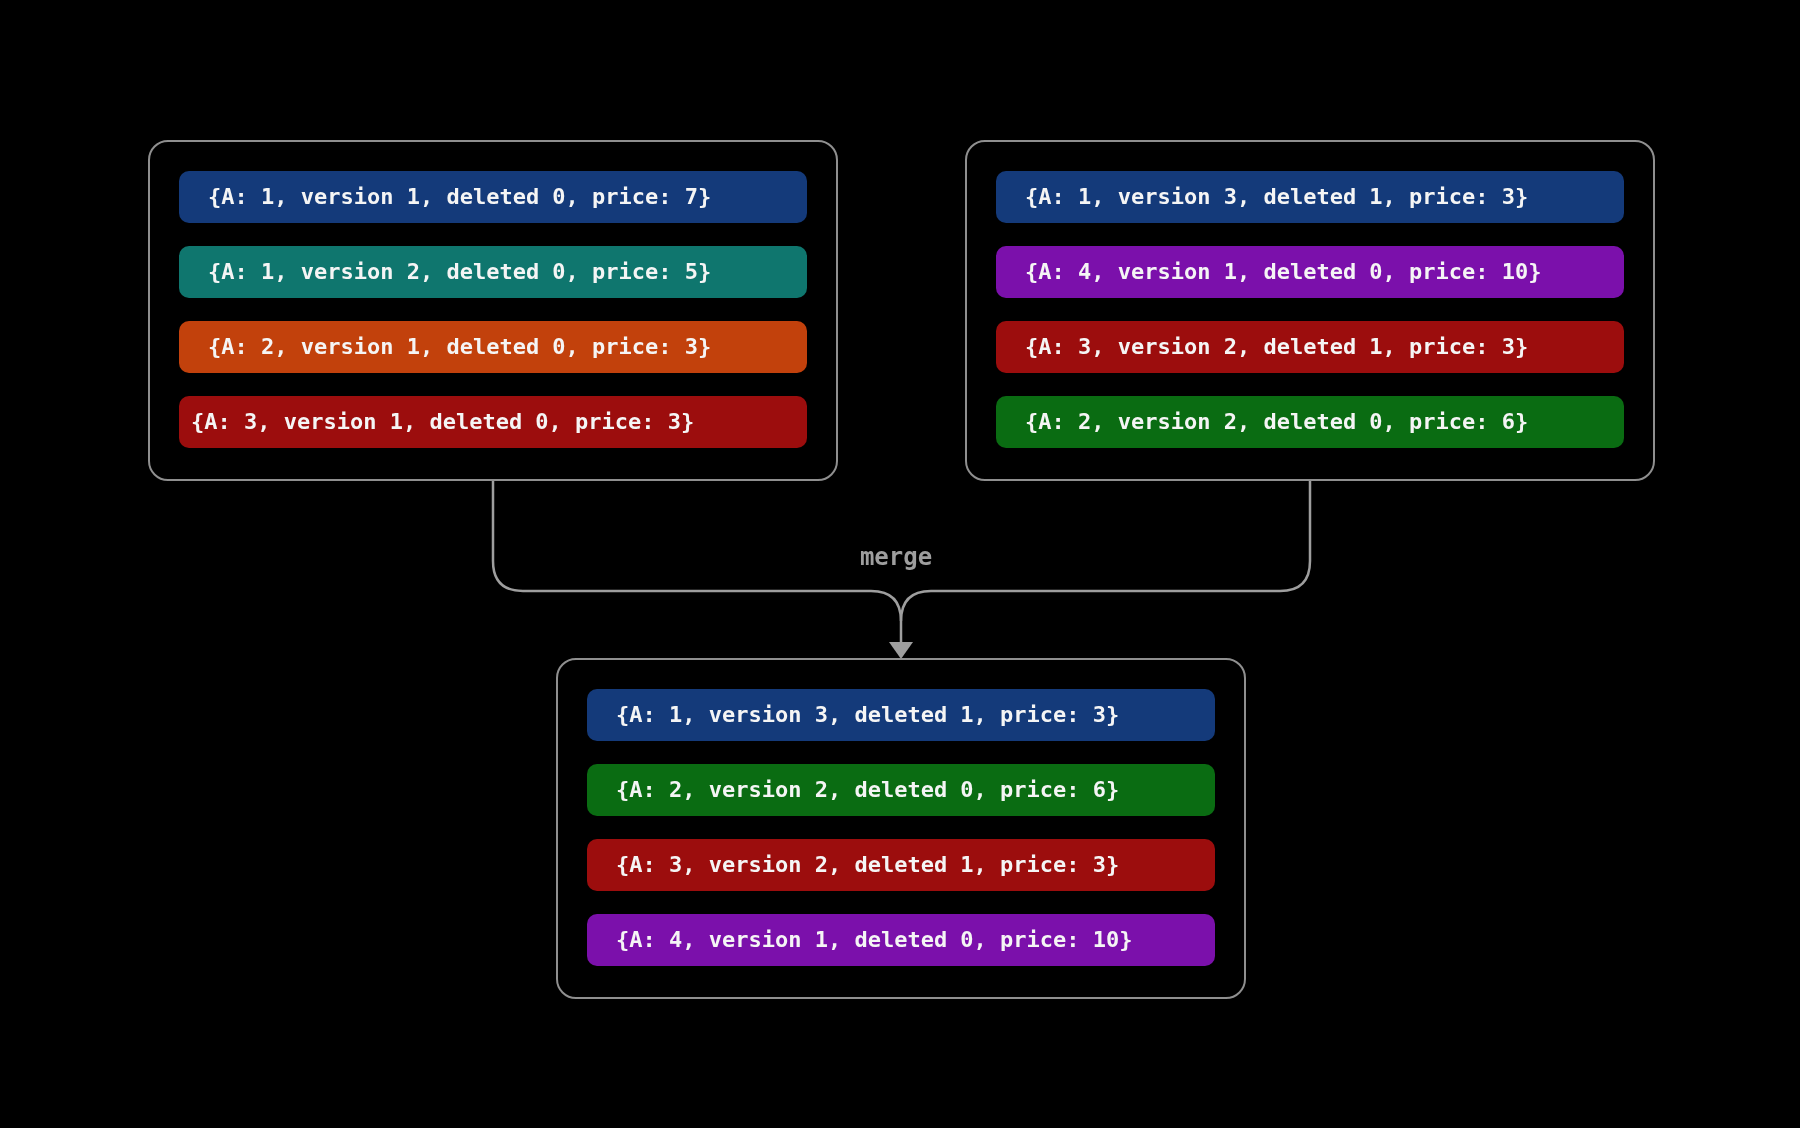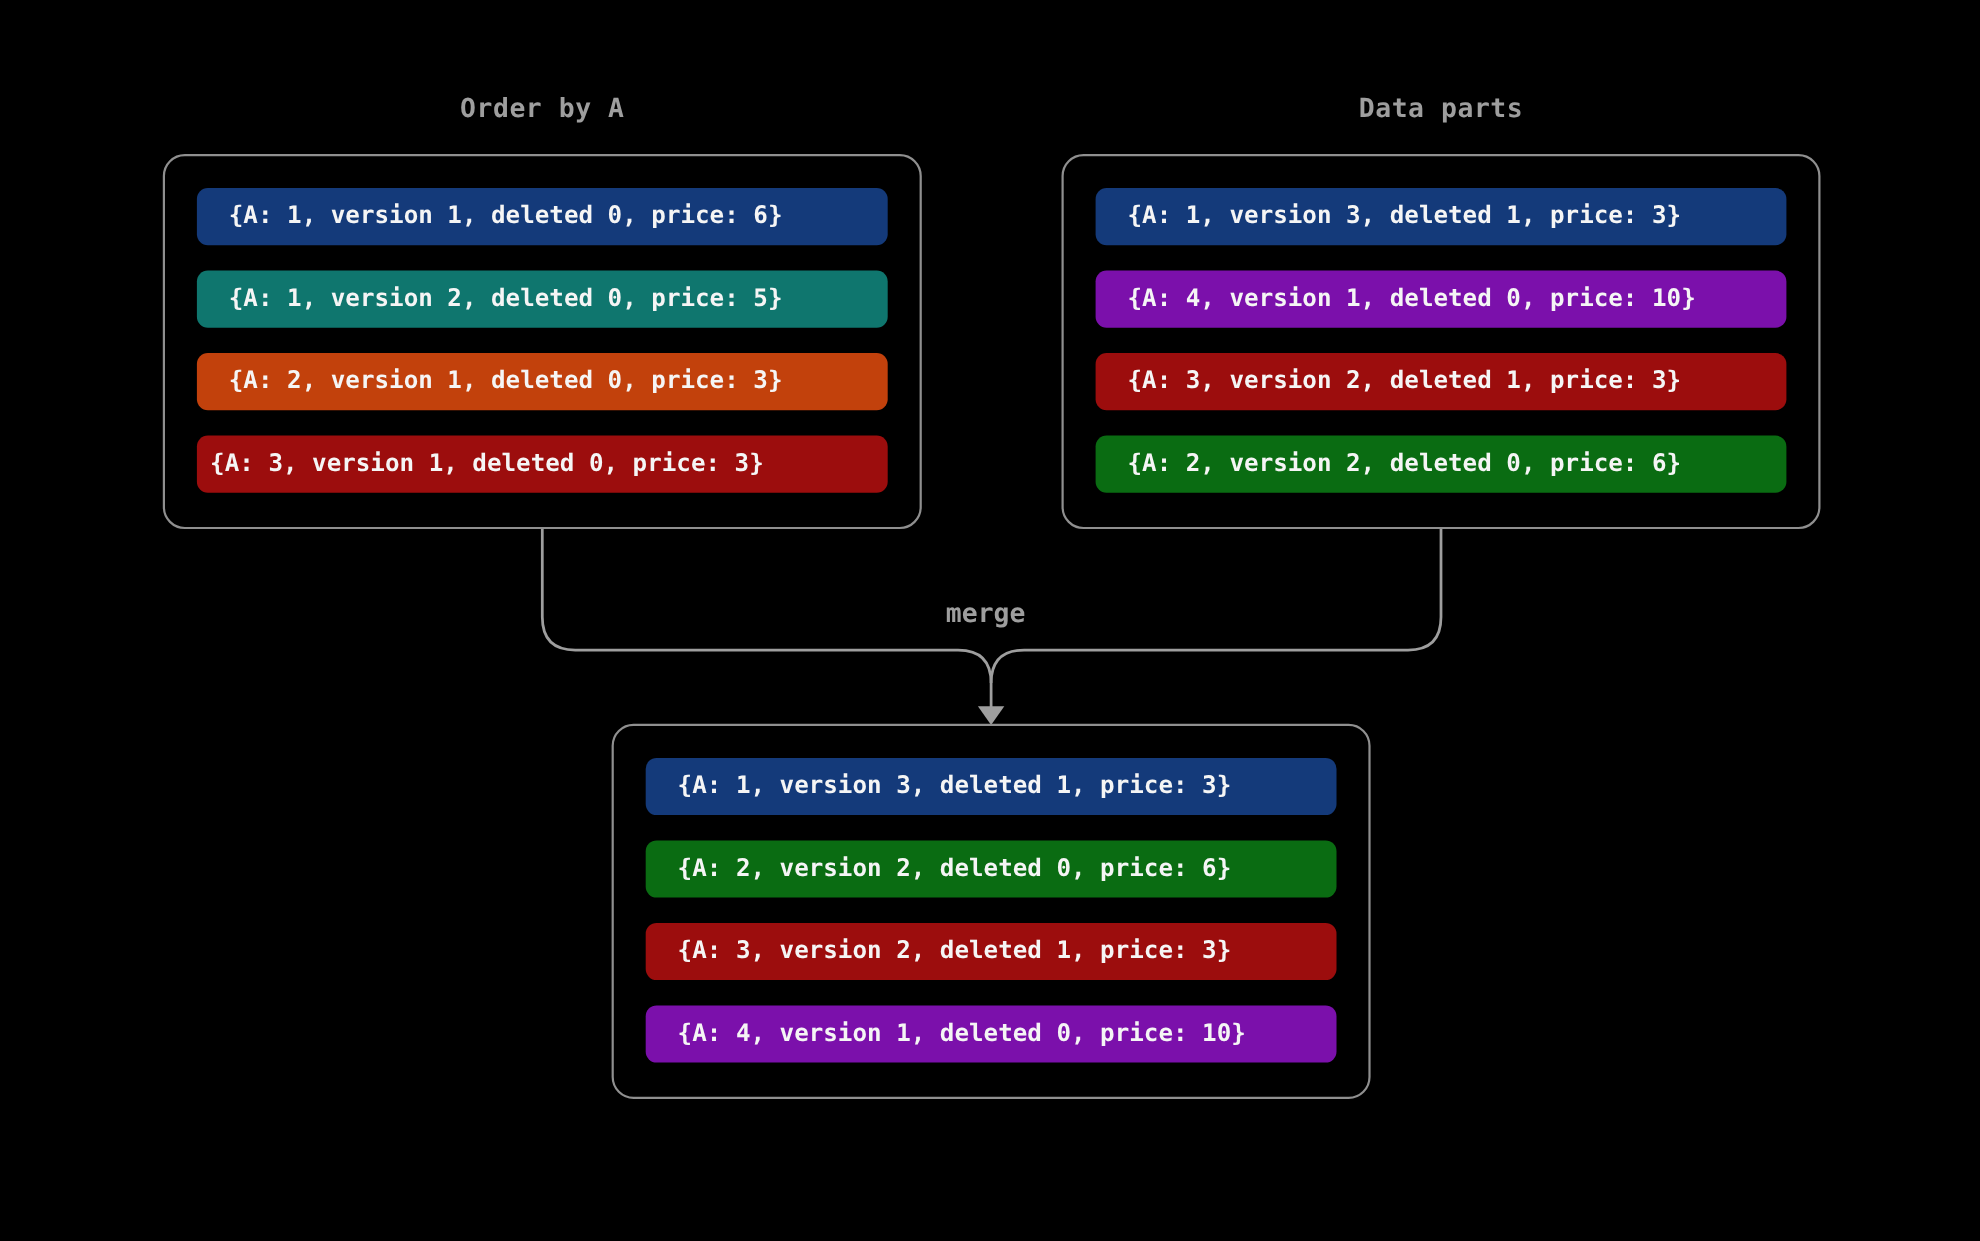--- a/index.html
+++ b/index.html
@@ -76,25 +76,23 @@
 <body>
 
 <div class="canvas">
 
   <svg class="connector-svg" width="1800" height="1128" viewBox="0 0 1800 1128">
     <path d="M 493 481 L 493 561 Q 493 591 523 591 L 871 591 Q 901 591 901 621 L 901 643" fill="none" stroke="#9e9e9e" stroke-width="2.5"></path>
     <path d="M 1310 481 L 1310 561 Q 1310 591 1280 591 L 931 591 Q 901 591 901 621" fill="none" stroke="#9e9e9e" stroke-width="2.5"></path>
     <polygon points="889,642 913,642 901,659" fill="#9e9e9e"></polygon>
   </svg>
 
-  <div class="group-title title-left">Order by A</div>
-  <div class="group-title title-right">Data parts</div>
 
   <div class="part-box box-left">
-    <div class="pill" style="background-color: rgb(20, 58, 122);">{A: 1, version 1, deleted 0, price: 6}</div>
+    <div class="pill" style="background-color: rgb(20, 58, 122);">{A: 1, version 1, deleted 0, price: 7}</div>
     <div class="pill" style="background-color: #0f766e;">{A: 1, version 2, deleted 0, price: 5}</div>
     <div class="pill" style="background-color: #c2410c;">{A: 2, version 1, deleted 0, price: 3}</div>
     <div class="pill" style="background-color: rgb(156, 13, 13); padding-left: 12px;">{A: 3, version 1, deleted 0, price: 3}</div>
   </div>
 
   <div class="part-box box-right">
     <div class="pill" style="background-color: rgb(20, 58, 122);">{A: 1, version 3, deleted 1, price: 3}</div>
     <div class="pill" style="background-color: rgb(123, 16, 171);">{A: 4, version 1, deleted 0, price: 10}</div>
     <div class="pill" style="background-color: rgb(156, 13, 13);">{A: 3, version 2, deleted 1, price: 3}</div>
     <div class="pill" style="background-color: rgb(10, 108, 18);">{A: 2, version 2, deleted 0, price: 6}</div>

